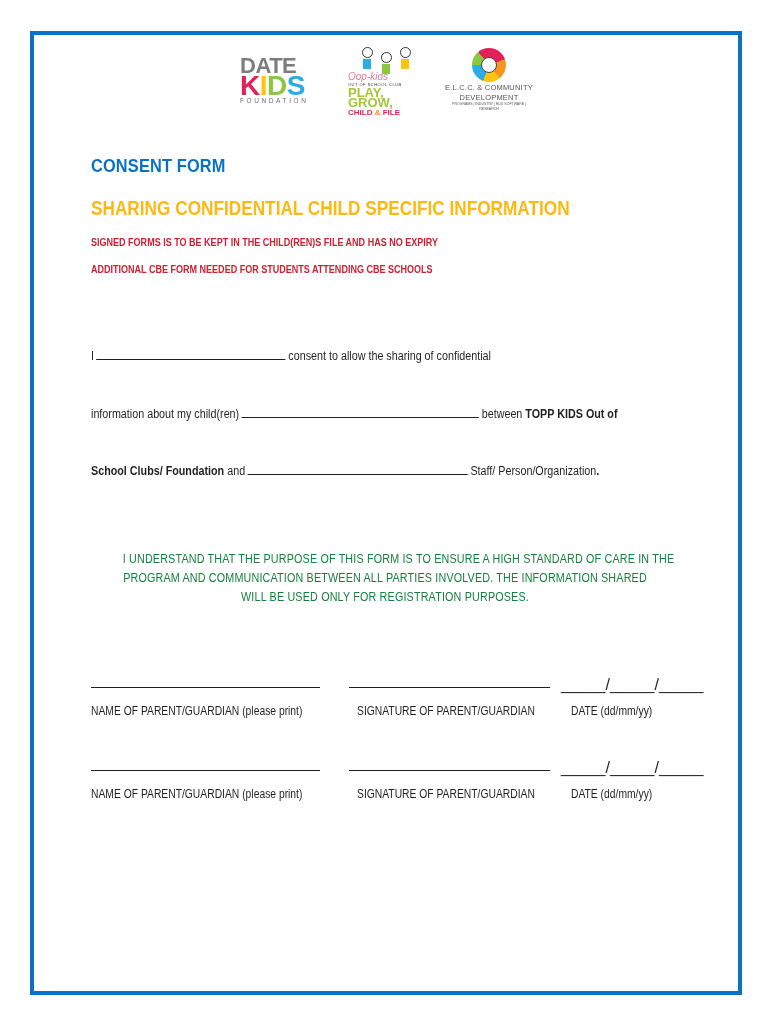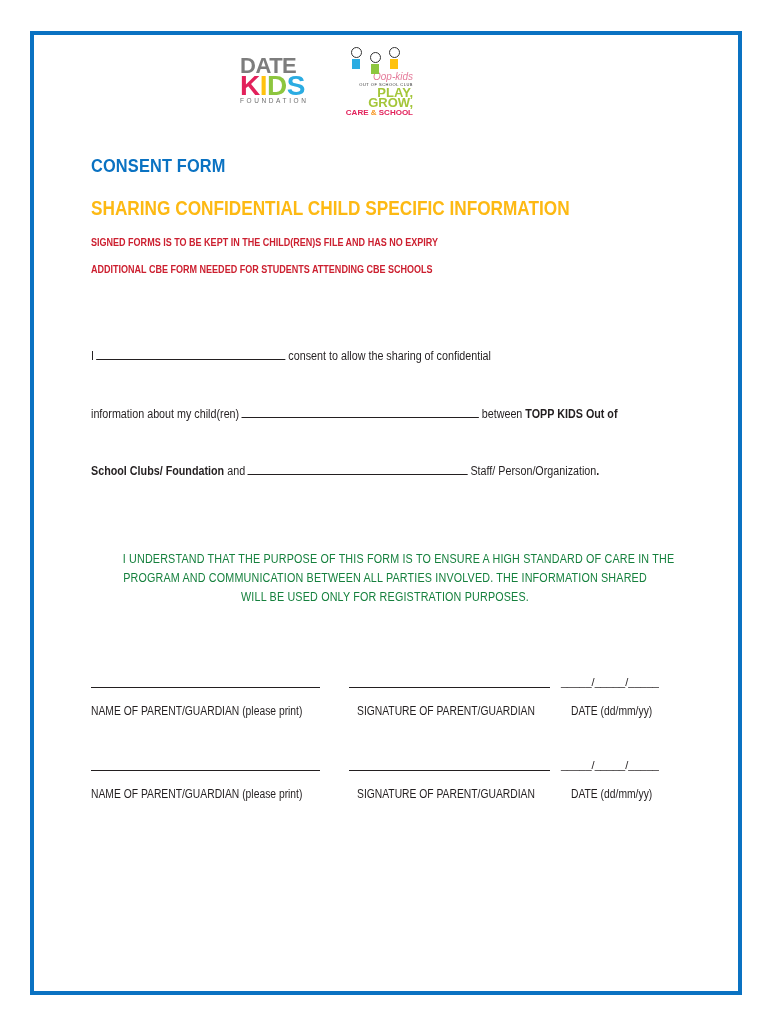--- a/index.html
+++ b/index.html
@@ -8,21 +8,21 @@
   .frame { position: absolute; left: 30px; top: 31px; width: 704px; height: 956px;
            border: 4px solid #0a72c2; box-sizing: content-box; }
   .logos { position: absolute; top: 46px; left: 0; width: 770px; height: 70px; }
   .logo { position: absolute; }
   
   .logo-topp { left: 240px; top: 10px; width: 70px; height: 52px; }
   .logo-topp .l1 { font-weight: bold; font-size: 22px; line-height: 20px; color: #7d7d7d; letter-spacing: -0.5px; }
   .logo-topp .l2 { font-weight: bold; font-size: 28px; line-height: 20px; letter-spacing: -0.5px; }
   .logo-topp .l3 { font-size: 6.5px; letter-spacing: 2.6px; color: #6d6d6d; margin-top: 1px; }
   
-  .logo-play { left: 337px; top: 0px; width: 76px; height: 64px; text-align: right; }
+  .logo-play { left: 348px; top: 0px; width: 76px; height: 64px; text-align: left; }
   .logo-play .figs { height: 30px; position: relative; }
   .logo-play .fig { position: absolute; width: 9px; height: 9px; border-radius: 50%; border: 1.5px solid #333; top: 1px; }
   .logo-play .body { position: absolute; width: 8px; height: 10px; top: 13px; }
   .logo-play .oop { font-size: 10px; color: #e57b9a; font-style: italic; line-height: 10px; margin-top: -4px; }
   .logo-play .small { font-size: 4px; color: #333; line-height: 6px; letter-spacing: 0.5px; }
   .logo-play .pg { font-weight: bold; font-size: 13px; line-height: 10px; color: #a4c639; }
   .logo-play .ll { font-weight: bold; font-size: 8px; line-height: 10px; color: #f7941d; }
   .logo-play .ll span { color: #e2215b; }
   
   .logo-elcc { left: 444px; top: 2px; width: 90px; height: 64px; text-align: center; }
@@ -45,21 +45,21 @@
   .p3 { top: 463px; }
   .para b { font-weight: bold; }
   .blank { display: inline-block; border-bottom: 1px solid #231f20; height: 11px; vertical-align: baseline; margin: 0 3px; }
 
   .understand { position: absolute; left: 80px; top: 550px; width: 610px; text-align: center; font-size: 12.5px; line-height: 19px; color: #15803d; letter-spacing: 0.2px; }
   .understand div { transform: scaleX(0.86); transform-origin: center; white-space: nowrap; }
 
   .sig-row { position: absolute; left: 0; width: 770px; }
   .sig-line { position: absolute; height: 0; border-top: 1px solid #231f20; }
   .sig-label { position: absolute; font-size: 12px; color: #231f20; white-space: nowrap; transform: scaleX(0.86); transform-origin: left; }
-  .date-line { position: absolute; font-size: 11px; color: #231f20; white-space: nowrap; letter-spacing: 0px; }
+  .date-line { position: absolute; font-size: 16px; color: #231f20; white-space: nowrap; letter-spacing: 0px; }
 </style>
 </head>
 <body>
 
 <div class="frame"></div>
 
 <div class="logos">
   <div class="logo logo-topp">
     <div class="l1">DATE</div>
     <div class="l2">
@@ -73,23 +73,29 @@
       <div class="fig" style="left:14px;"></div>
         <div class="body" style="left:15px;background:#2bace2;"></div>
       <div class="fig" style="left:33px;top:6px;"></div>
         <div class="body" style="left:34px;top:18px;background:#8dc63f;"></div>
       <div class="fig" style="left:52px;"></div>
         <div class="body" style="left:53px;background:#ffc20e;"></div>
     </div>
     <div class="oop">Oop-kids</div>
     <div class="small">OUT OF SCHOOL CLUB</div>
     <div class="pg">PLAY, GROW,</div>
-    <div class="ll"><span>CARE</span> <b style="color:#f7941d">&amp;</b> <span>SCHOOL</span></div>
+    <div class="ll"><span>CHILD</span> <b style="color:#f7941d">&amp;</b> <span>FILE</span></div>
   </div>
 
+  <div class="logo logo-elcc">
+    <div class="ring"></div>
+    <div class="t1">E.L.C.C. &amp; COMMUNITY</div>
+    <div class="t1">DEVELOPMENT</div>
+    <div class="t2">PROGRAMS | INDUSTRY | EDU SOFTWARE | RESEARCH</div>
+  </div>
 </div>
 
 <div class="title-consent">CONSENT FORM</div>
 <div class="title-sharing">SHARING CONFIDENTIAL CHILD SPECIFIC INFORMATION</div>
 <div class="note note1">SIGNED FORMS IS TO BE KEPT IN THE CHILD(REN)S FILE AND HAS NO EXPIRY</div>
 <div class="note note2">ADDITIONAL CBE FORM NEEDED FOR STUDENTS ATTENDING CBE SCHOOLS</div>
 
 <div class="para p1">
   <span>I</span><span class="blank" style="width:220px"></span><span>consent to allow the sharing of confidential</span>
 </div>

